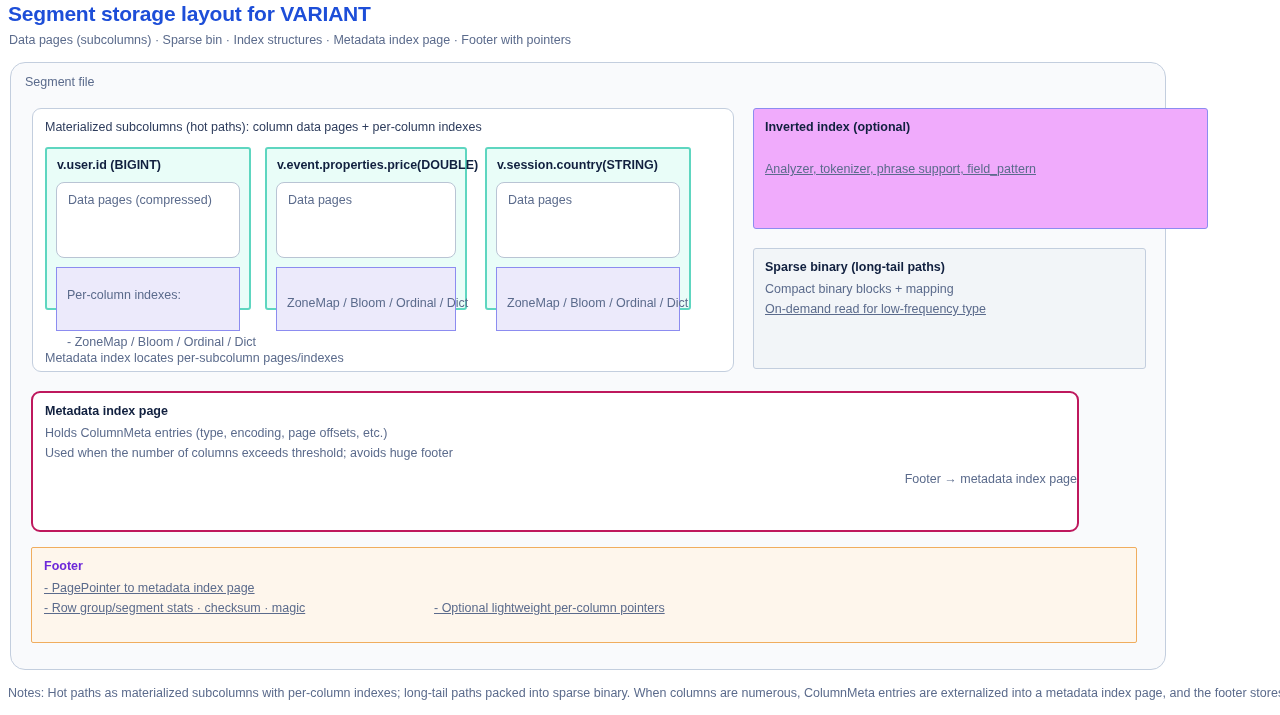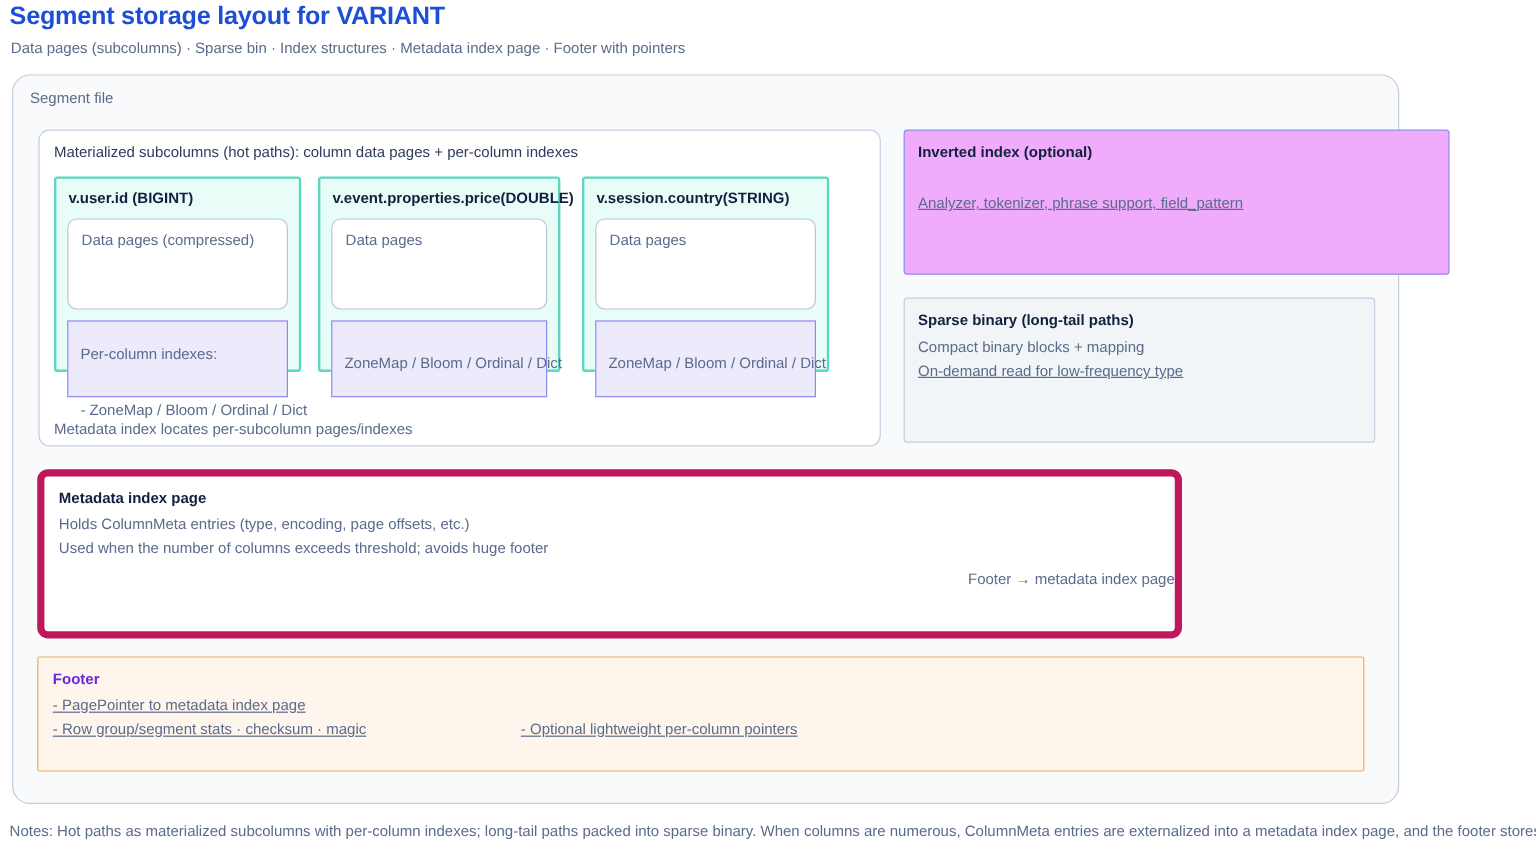--- a/index.html
+++ b/index.html
@@ -112,22 +112,22 @@
   }
   .side-line {
     position: absolute; left: 11px;
     font-size: 12.5px; color: #5b6b8c;
   }
   .side-line.s1 { top: 33px; }
   .side-line.s2 { top: 53px; text-decoration: underline; }
 
   .metadata-page {
     position: absolute; left: 20px; top: 328px;
-    width: 954px; height: 141px;
-    border: 6px solid #be185d;
+    width: 1048px; height: 141px;
+    border: 2px solid #be185d;
     border-radius: 9px;
     background: #ffffff;
   }
   .meta-title {
     position: absolute; left: 12px; top: 11px;
     font-size: 12.5px; font-weight: bold; color: #11203f;
   }
   .meta-line {
     position: absolute; left: 12px;
     font-size: 12.5px; color: #5b6b8c;

